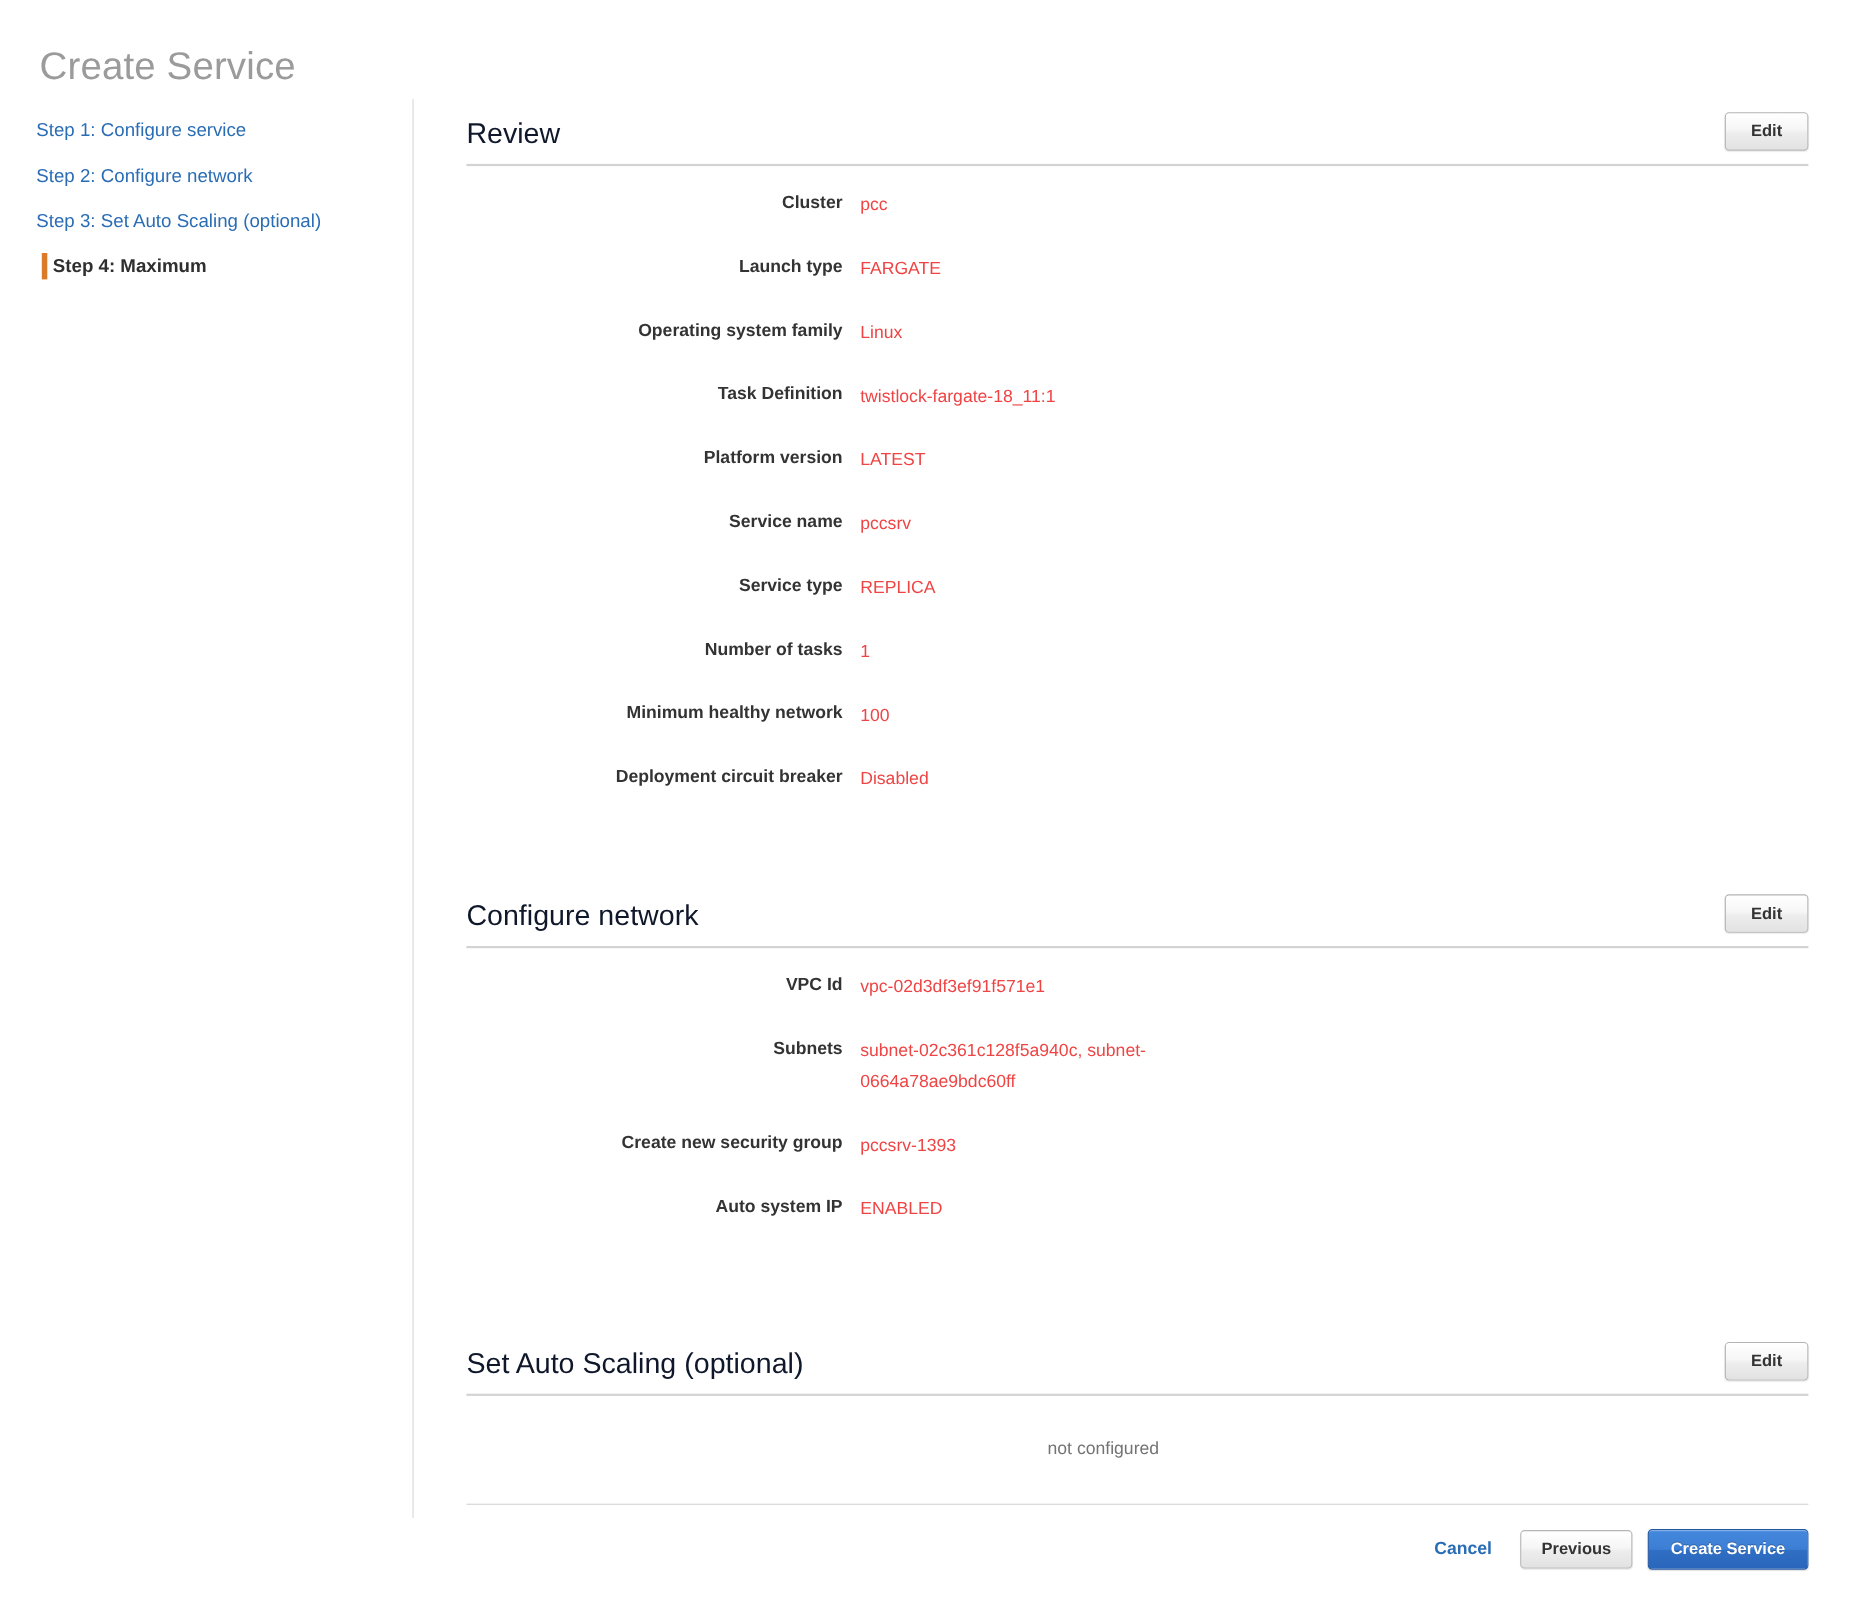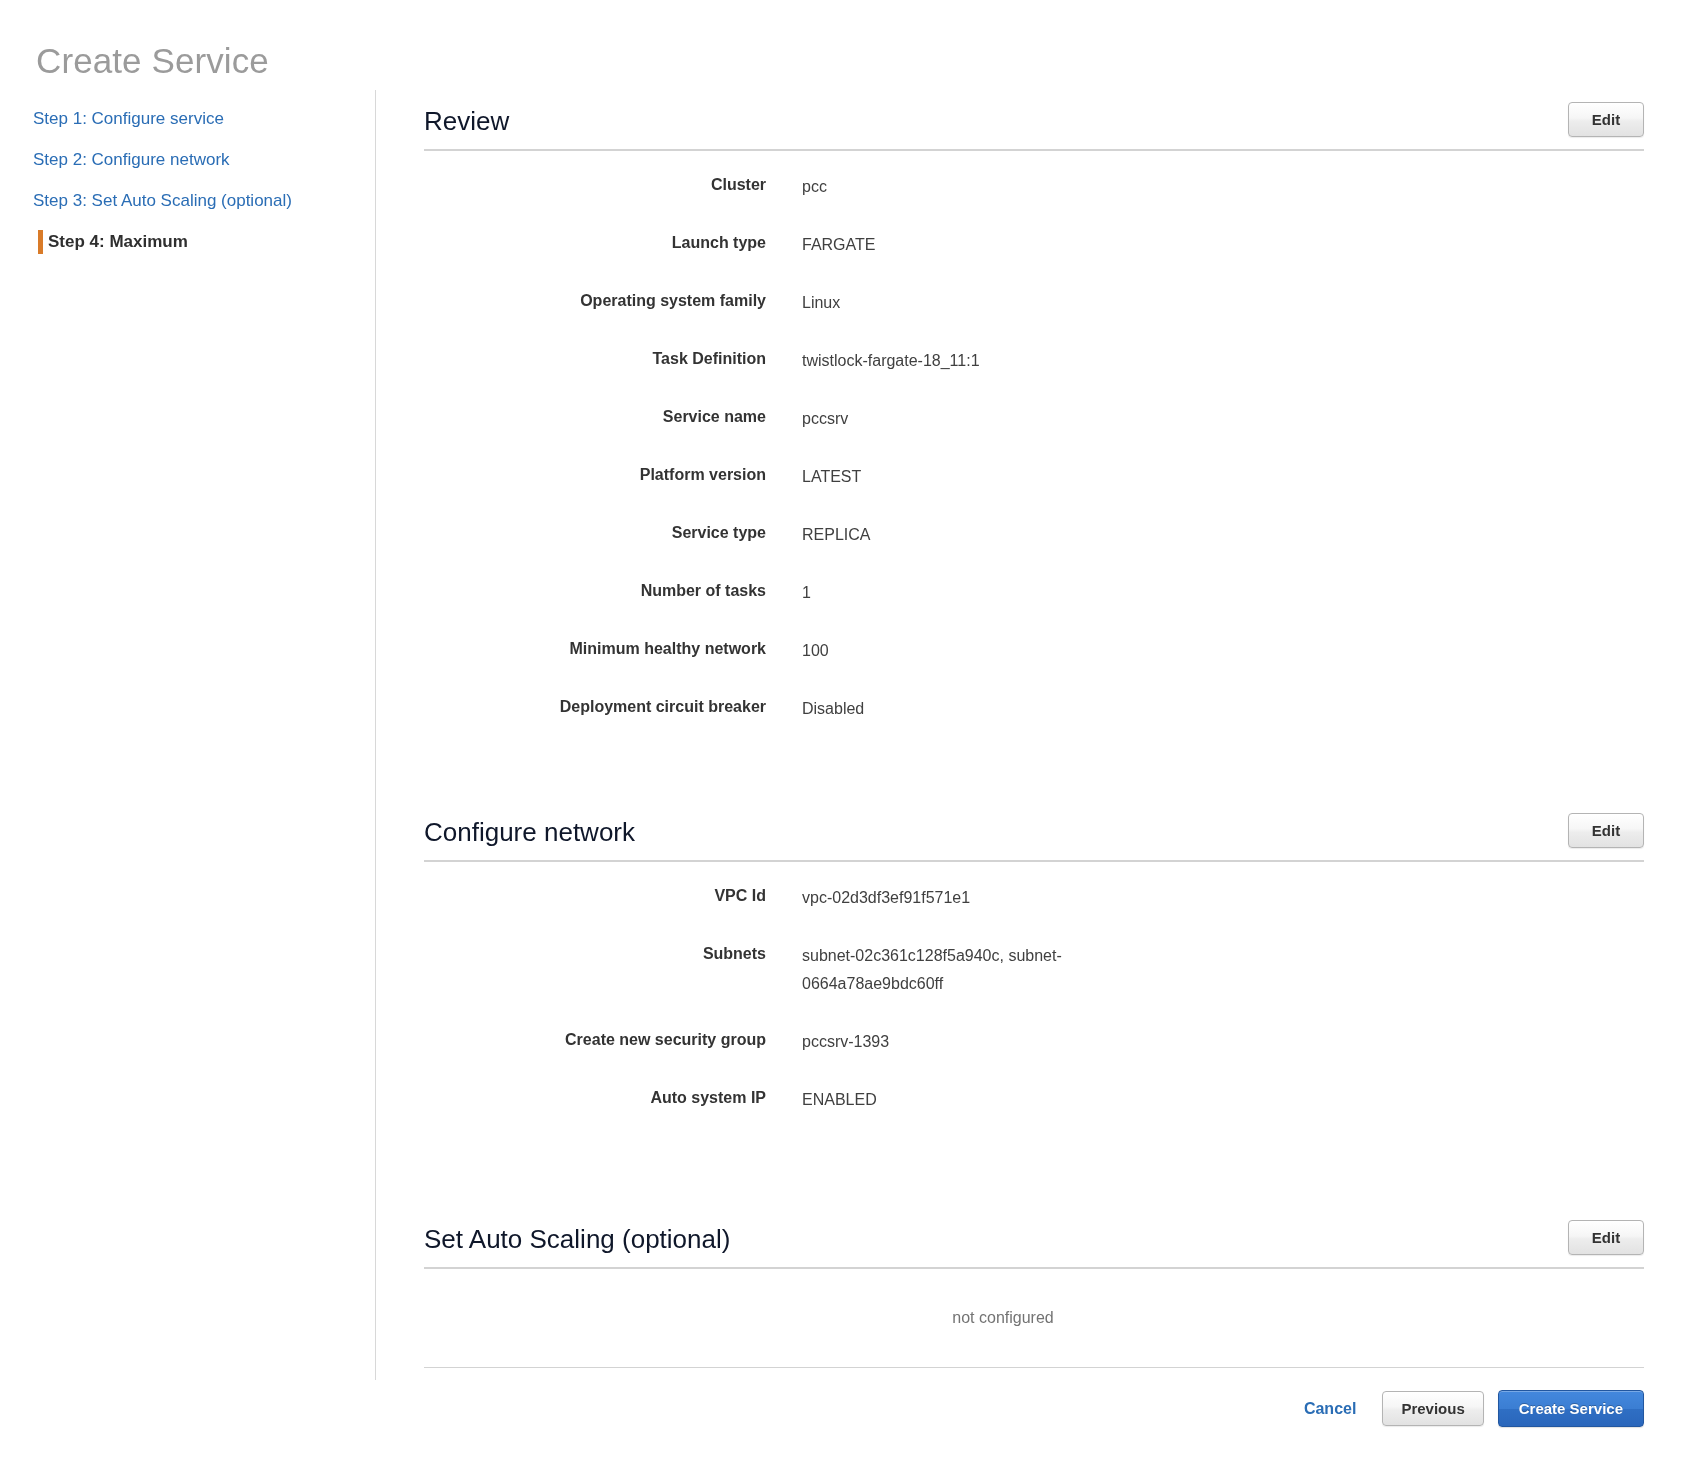--- a/index.html
+++ b/index.html
@@ -150,25 +150,24 @@
     font-size: 16px;
     font-weight: bold;
     color: #333333;
     line-height: 24px;
     padding-right: 16px;
   }
   .field-value {
     flex: 1 1 auto;
     font-size: 16px;
     font-weight: 400;
-    color: #404040;
+    color: #ef4444;
     line-height: 28px;
     max-width: 320px;
     word-break: break-word;
-    margin-left: 20px;
   }
 
   .empty-note {
     padding: 40px 0 34px 0;
     text-align: center;
     font-size: 16px;
     color: #737373;
   }
   .empty-note-inner { margin-left: -62px; }
 
@@ -226,26 +225,26 @@
         </div>
         <div class="field-row">
           <div class="field-label">Operating system family</div>
           <div class="field-value">Linux</div>
         </div>
         <div class="field-row">
           <div class="field-label">Task Definition</div>
           <div class="field-value">twistlock-fargate-18_11:1</div>
         </div>
         <div class="field-row">
+          <div class="field-label">Platform version</div>
+          <div class="field-value">LATEST</div>
+        </div>
+        <div class="field-row">
           <div class="field-label">Service name</div>
           <div class="field-value">pccsrv</div>
-        </div>
-        <div class="field-row">
-          <div class="field-label">Platform version</div>
-          <div class="field-value">LATEST</div>
         </div>
         <div class="field-row">
           <div class="field-label">Service type</div>
           <div class="field-value">REPLICA</div>
         </div>
         <div class="field-row">
           <div class="field-label">Number of tasks</div>
           <div class="field-value">1</div>
         </div>
         <div class="field-row">

